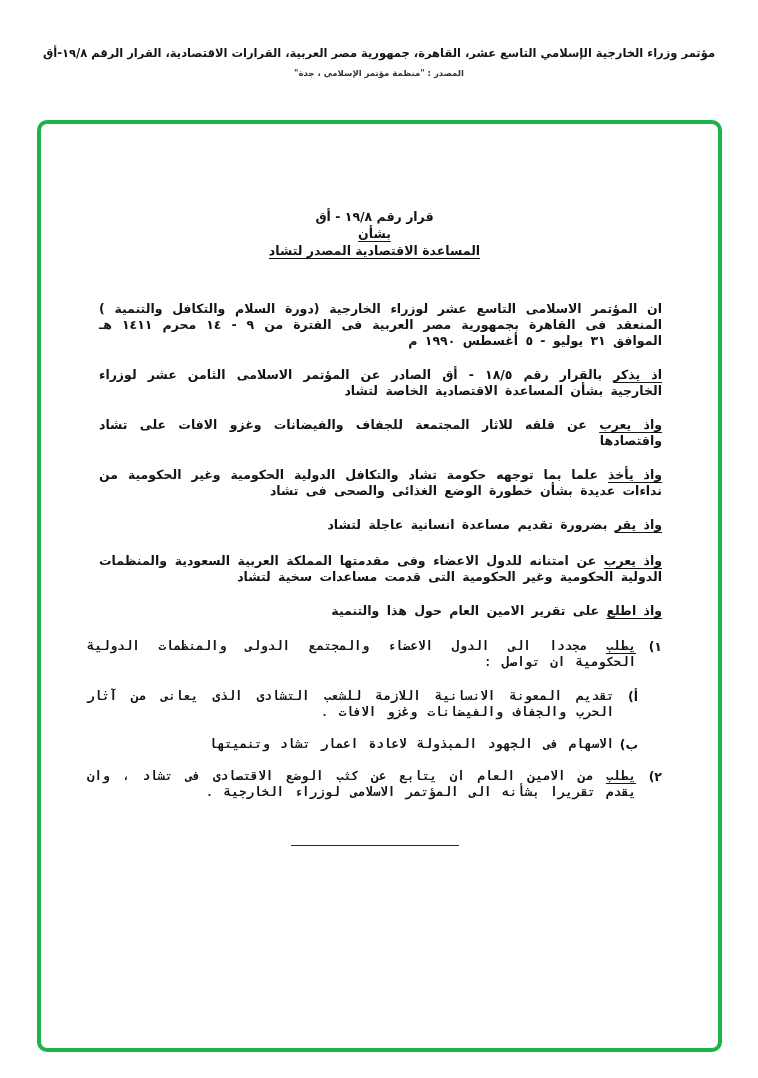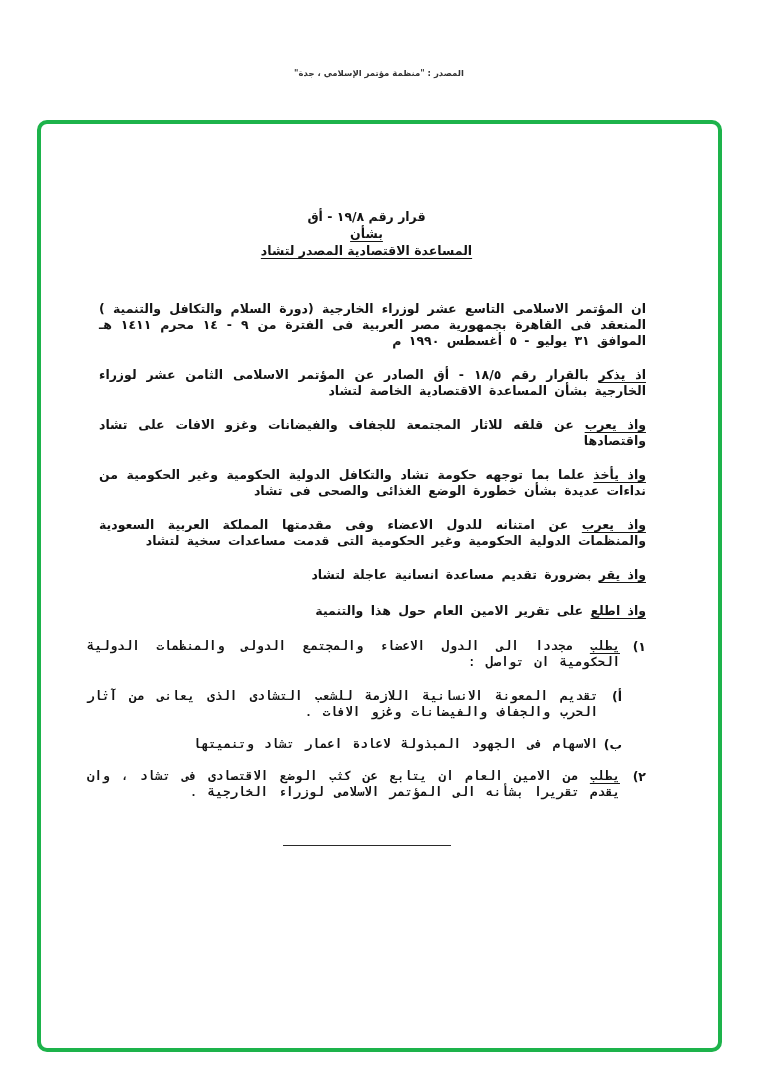--- a/index.html
+++ b/index.html
@@ -29,21 +29,21 @@
   .frame{
     position:absolute;left:37px;top:120px;
     width:685px;height:932px;
     border:4px solid var(--frame-green,#1db34b);
     border-radius:10px;
     box-sizing:border-box;
     background:#fff;
   }
   .doc{
     position:absolute;top:0;left:0;right:0;
-    padding:84px 72px 0 46px;
+    padding:84px 56px 0 46px;
     direction:rtl;
     font-size:12.5px;line-height:16px;font-weight:bold;
     text-align:justify;
   }
   .title{ text-align:center; margin-bottom:42px; line-height:17px; }
   .title .t{ letter-spacing:1px; }
   .u{ text-decoration:underline; text-underline-offset:2.5px; }
   .para{ margin:0 0 18px 12px; word-spacing:3px; }
   .single{ margin-bottom:20px; }
   .li{
@@ -57,20 +57,21 @@
     width:168px;height:0;
     border-top:1.5px solid #2a2a2a;
     margin:44px auto 0 auto;
   }
 </style>
 </head>
 <body>
 
 <div class="page">
 
+  <div class="hdr">مؤتمر وزراء الخارجية الإسلامي التاسع عشر، القاهرة، جمهورية مصر العربية، القرارات الاقتصادية، القرار الرقم ١٩/٨-أق</div>
   <div class="src">المصدر :  "منظمة مؤتمر الإسلامي ، جدة"</div>
 
   <div class="frame">
     <div class="doc">
 
       <div class="title">
         <div class="t">قرار رقم ١٩/٨ - أق</div>
         <div class="t u">بشأن</div>
         <div class="t u">المساعدة الاقتصادية المصدر لتشاد</div>
       </div>
@@ -85,28 +86,28 @@
       <p class="para">
         <span class="u">واذ يعرب</span>
         <span>عن قلقه للاثار المجتمعة للجفاف والفيضانات وغزو الافات على تشاد واقتصادها</span>
       </p>
 
       <p class="para">
         <span class="u">واذ يأخذ</span>
         <span>علما بما توجهه حكومة تشاد والتكافل الدولية الحكومية وغير الحكومية من نداءات عديدة بشأن خطورة الوضع الغذائى والصحى فى تشاد</span>
       </p>
 
+      <p class="para single">
+        <span class="u">واذ يقر</span>
+        <span>بضرورة تقديم مساعدة انسانية عاجلة لتشاد</span>
+      </p>
+
       <p class="para">
         <span class="u">واذ يعرب</span>
         <span>عن امتنانه للدول الاعضاء وفى مقدمتها المملكة العربية السعودية والمنظمات الدولية الحكومية وغير الحكومية التى قدمت مساعدات سخية لتشاد</span>
-      </p>
-
-      <p class="para single">
-        <span class="u">واذ يقر</span>
-        <span>بضرورة تقديم مساعدة انسانية عاجلة لتشاد</span>
       </p>
 
       <p class="para single">
         <span class="u">واذ اطلع</span>
         <span>على تقرير الامين العام حول هذا والتنمية</span>
       </p>
 
       <div class="li">
         <span class="mk">١)</span>
         <span class="tx">

